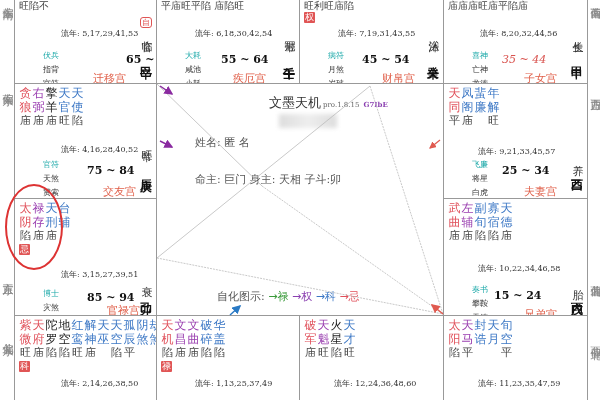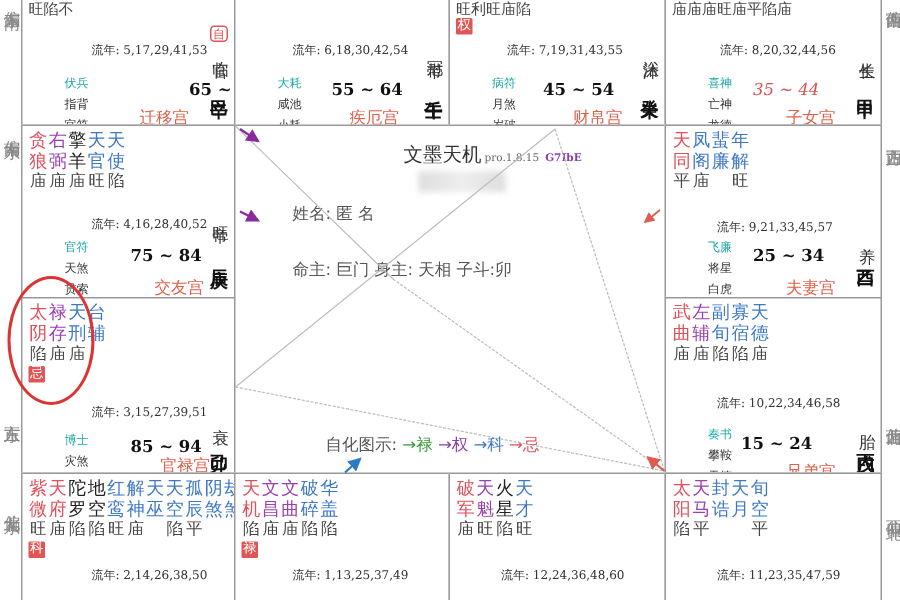--- a/index.html
+++ b/index.html
@@ -65,20 +65,21 @@
     <div class="g2">指背</div>
     <div class="g3">官符</div>
   </div>
   <div class="range" style="left:72px; top:56px;margin-left:39px;">65 ~ 74</div>
   <div class="palace" style="left:78px; top:74px;">迁移宫</div>
   <div class="stage" style="top:35px;">临官</div>
   <div class="gz" style="top:60px;">辛巳</div>
 </div>
 
 <div class="cell" style="left:156px; top:-4px; width:144px; height:88px;">
+  <div class="ln" style="left:4px; top:2px; font-family:'DejaVu Sans',sans-serif; font-size:10px; color:#444;">平庙旺平陷  庙陷旺</div>
   <div class="ln" style="left:38px; top:31px;">流年: 6,18,30,42,54</div>
   <div class="gods" style="top:52px;">
     <div class="g1">大耗</div>
     <div class="g2">咸池</div>
     <div class="g3">小耗</div>
   </div>
   <div class="range" style="left:64px; top:56px;">55 ~ 64</div>
   <div class="palace" style="left:76px; top:74px;">疾厄宫</div>
   <div class="stage" style="top:35px;">冠带</div>
   <div class="gz" style="top:60px;">壬午</div>

